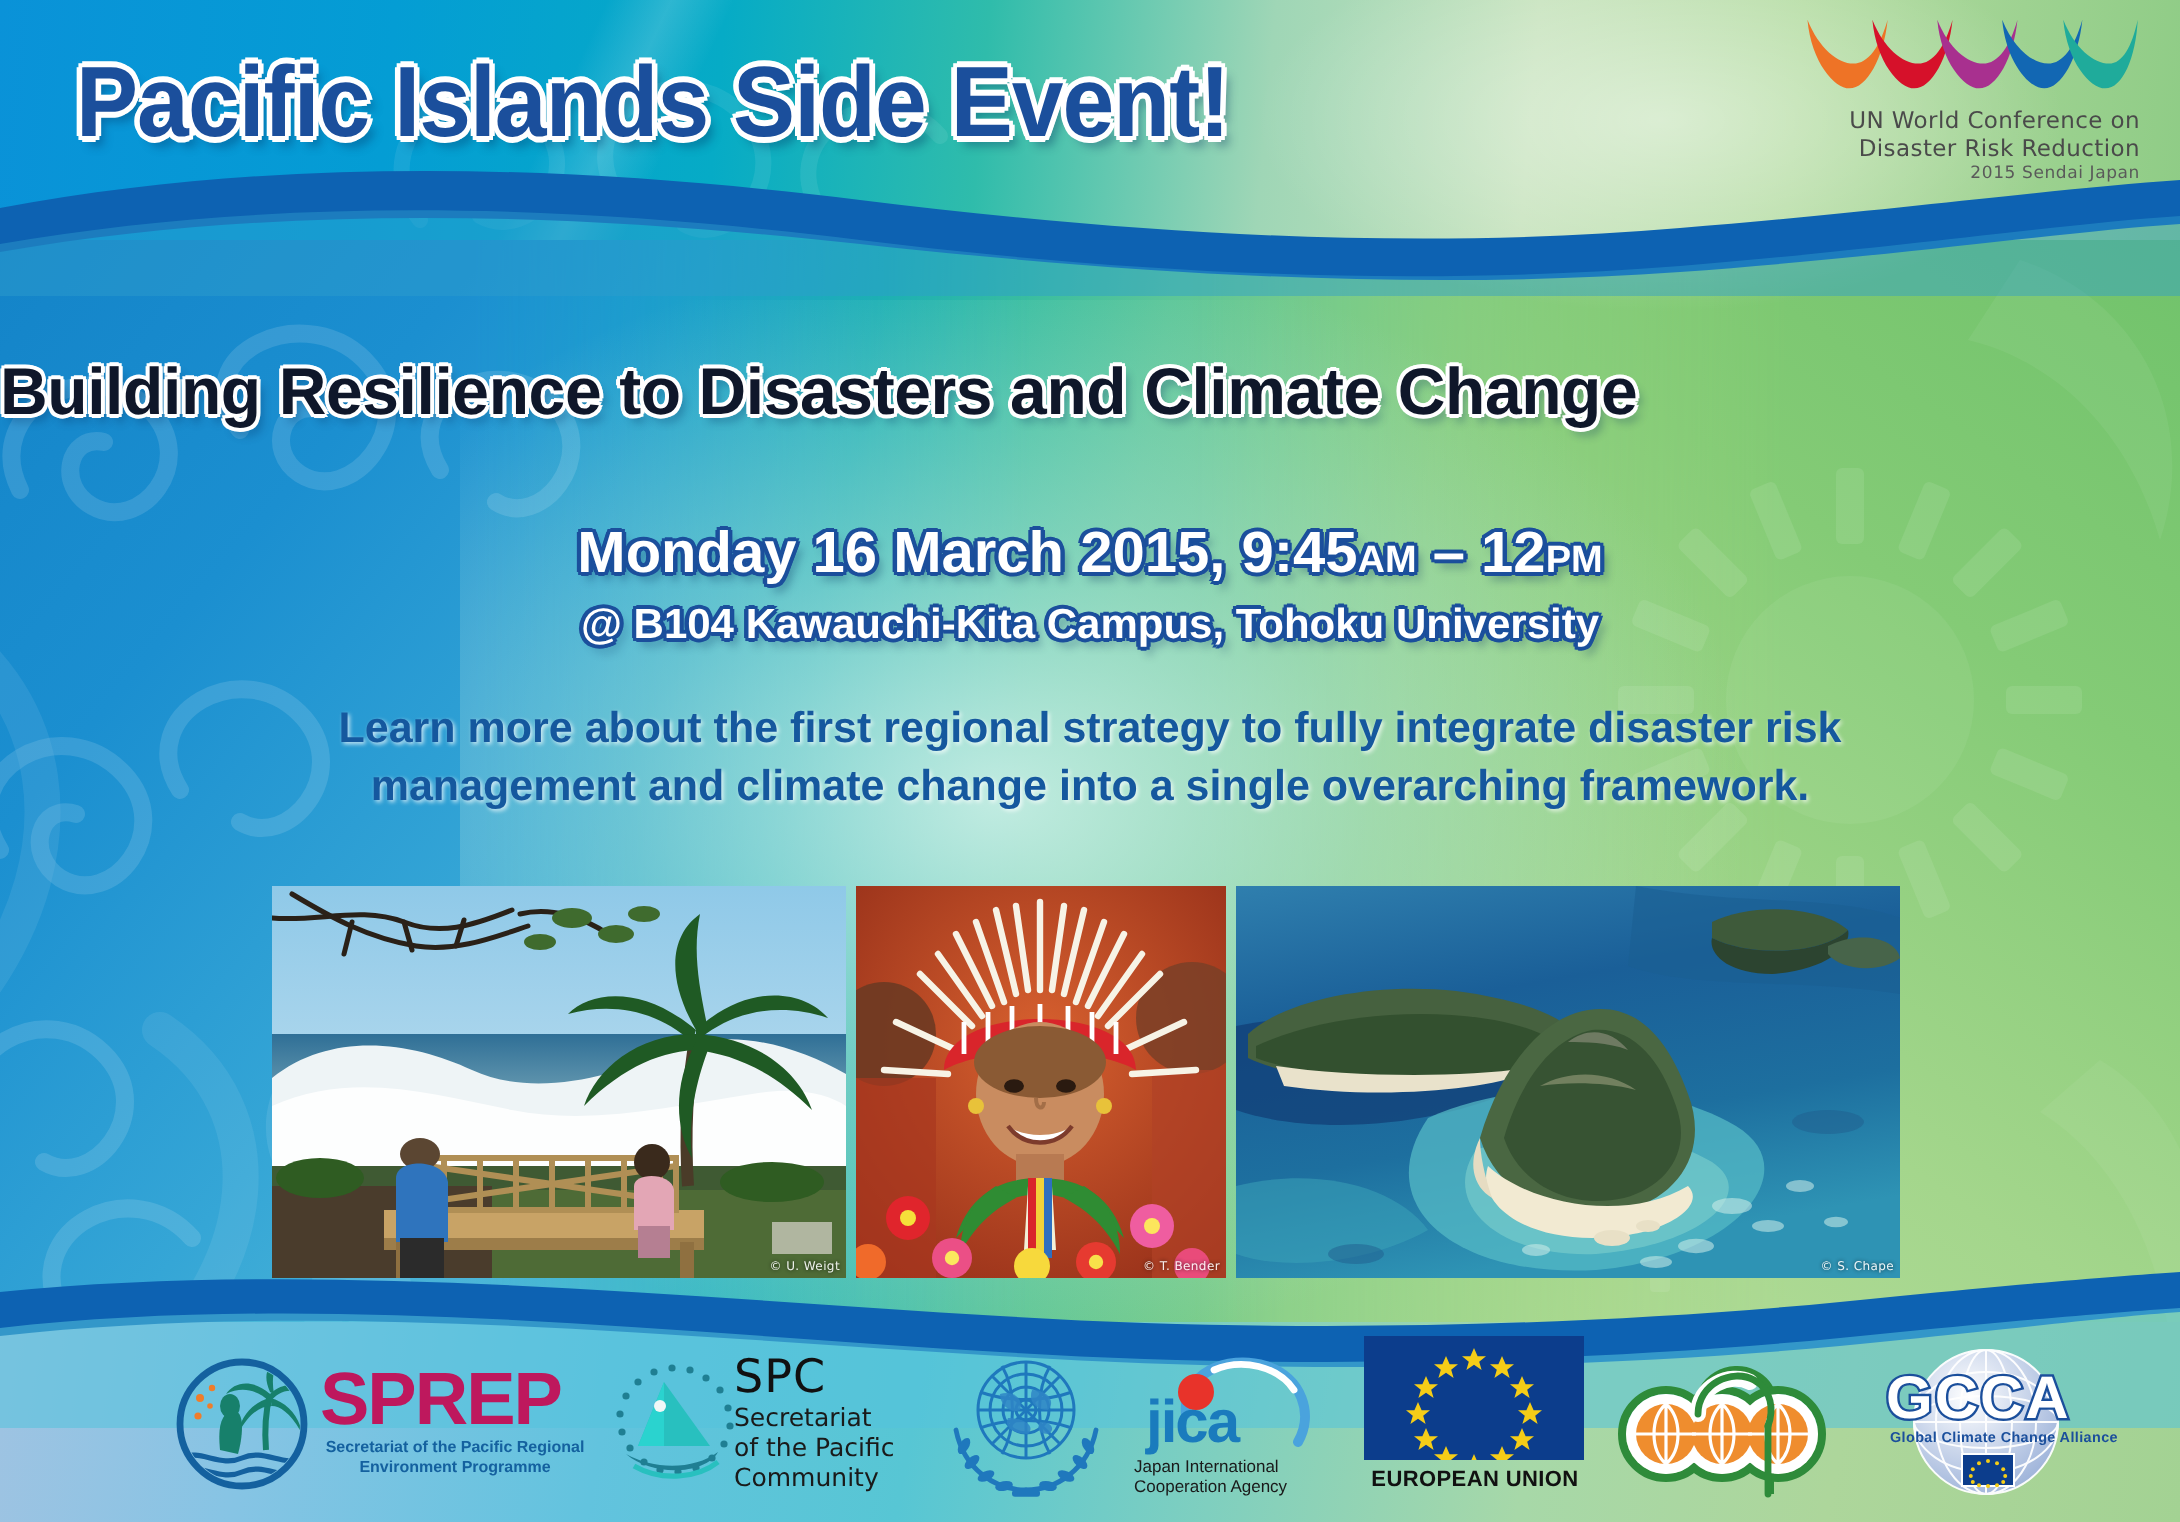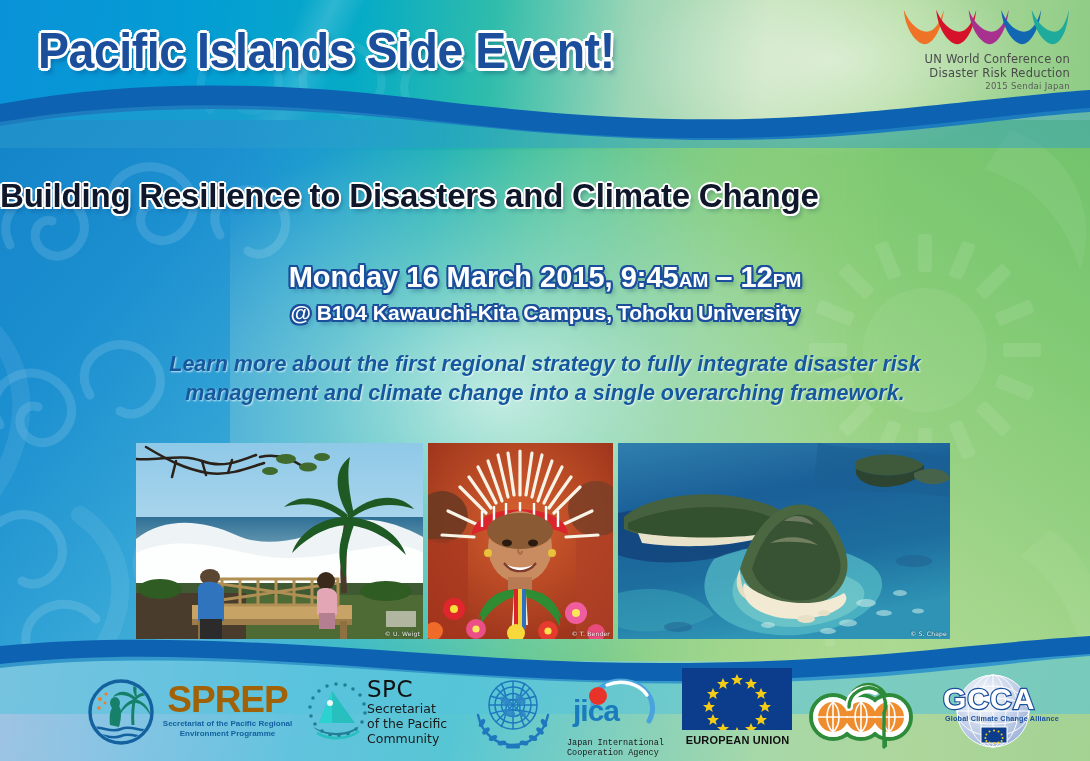--- a/index.html
+++ b/index.html
@@ -149,21 +149,20 @@
   }
   .datetime{top:261px;font-size:29px;}
   .venue{top:301px;font-size:21px;}
   .ampm{font-size:19px;font-weight:bold;}
 
   
   .blurb{
     position:absolute;left:120px;top:350px;width:850px;text-align:center;
     font-weight:bold;font-size:21.5px;line-height:29px;color:#15589e;
     text-shadow:1px 1px 2px rgba(255,255,255,.75);
-    font-style:italic;
   }
   .blurb .l2{display:block;}
 
   
   .photos{
     position:absolute;left:136px;top:443px;
     display:flex;gap:5px;
   }
   .photo{position:relative;overflow:hidden;}
   .photo .credit{
@@ -192,35 +191,34 @@
   .lg-un{left:470px;width:90px;height:82px;}
   .lg-jica{left:565px;width:105px;height:80px;}
   .lg-eu{left:680px;width:115px;height:85px;}
   .lg-acp{left:805px;width:115px;height:78px;}
   .lg-gcca{left:925px;width:140px;height:82px;}
 
   .sprep-text{
     position:absolute;left:72px;top:8px;
   }
   .sprep-word{
-    font-weight:bold;font-size:37px;color:#a16207;letter-spacing:-1px;
+    font-weight:bold;font-size:37px;color:#be185d;letter-spacing:-1px;
     line-height:38px;
-    text-align:center;
   }
   .sprep-sub{
     font-size:8px;font-weight:bold;color:#14619f;line-height:10px;
     width:135px;
     text-align:center;
   }
   .spc-text{position:absolute;left:62px;top:4px;color:#111;}
   .spc-word{font-size:23px;letter-spacing:.5px;line-height:24px;font-family:"DejaVu Sans",sans-serif;}
   .spc-sub{font-size:12.5px;line-height:15px;font-family:"DejaVu Sans",sans-serif;color:#1a1a1a;}
   .jica-sub{
-    position:absolute;left:2px;top:65px;font-size:8.5px;color:#1a1a1a;
-    line-height:10px;font-family:Liberation Mono, monospace;
+    position:absolute;left:2px;top:55px;font-size:8.5px;color:#1a1a1a;
+    line-height:10px;font-family:Liberation Sans, sans-serif;
   }
   .eu-label{
     position:absolute;left:0;top:66px;width:115px;text-align:center;
     font-size:11px;font-weight:bold;color:#111;letter-spacing:.2px;
   }
 </style>
 </head>
 <body>
 
 <div id="poster">

